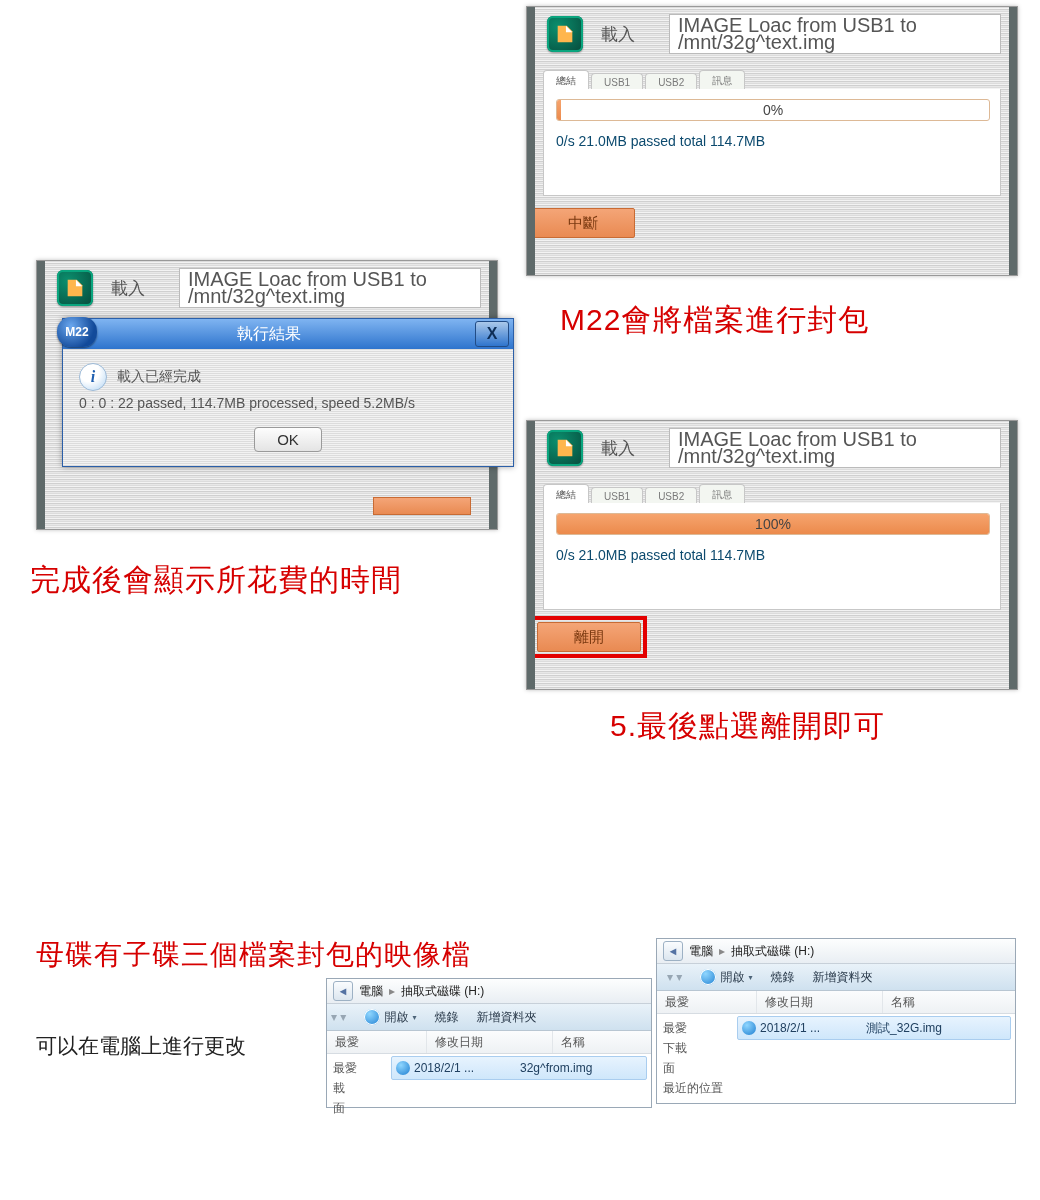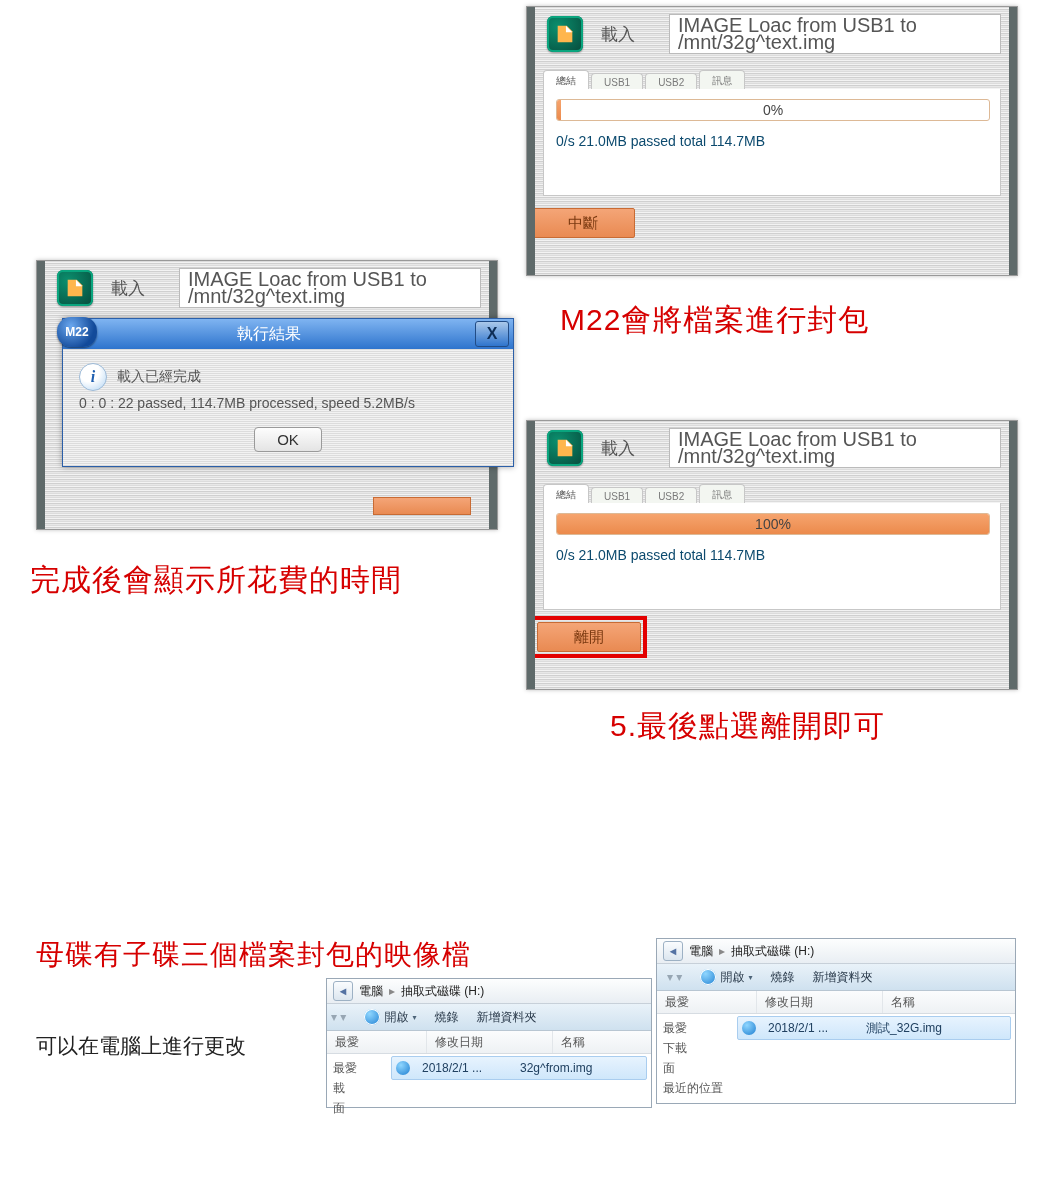--- a/index.html
+++ b/index.html
@@ -315,21 +315,21 @@
     grid-template-columns: 124px 1fr;
     align-items: center;
     height: 22px;
     background: linear-gradient(180deg,#e7f3fe,#cfe7fb);
     border: 1px solid #a9cdef;
     border-radius: 2px;
     padding: 0 4px;
     font-size: 12px;
     color: #204060;
   }
-  .file-row .date { display:flex; align-items:center; gap:12px; }
+  .file-row .date { display:flex; align-items:center; gap:4px; }
   .file-ico {
     width: 14px; height: 14px; border-radius: 50%;
     background: radial-gradient(circle at 35% 30%, #8fd6ff, #1f7fd1);
   }
 
   
   .shear-left .exp-toolbar > :first-child { margin-left: -6px; }
 </style>
 </head>
 <body>

